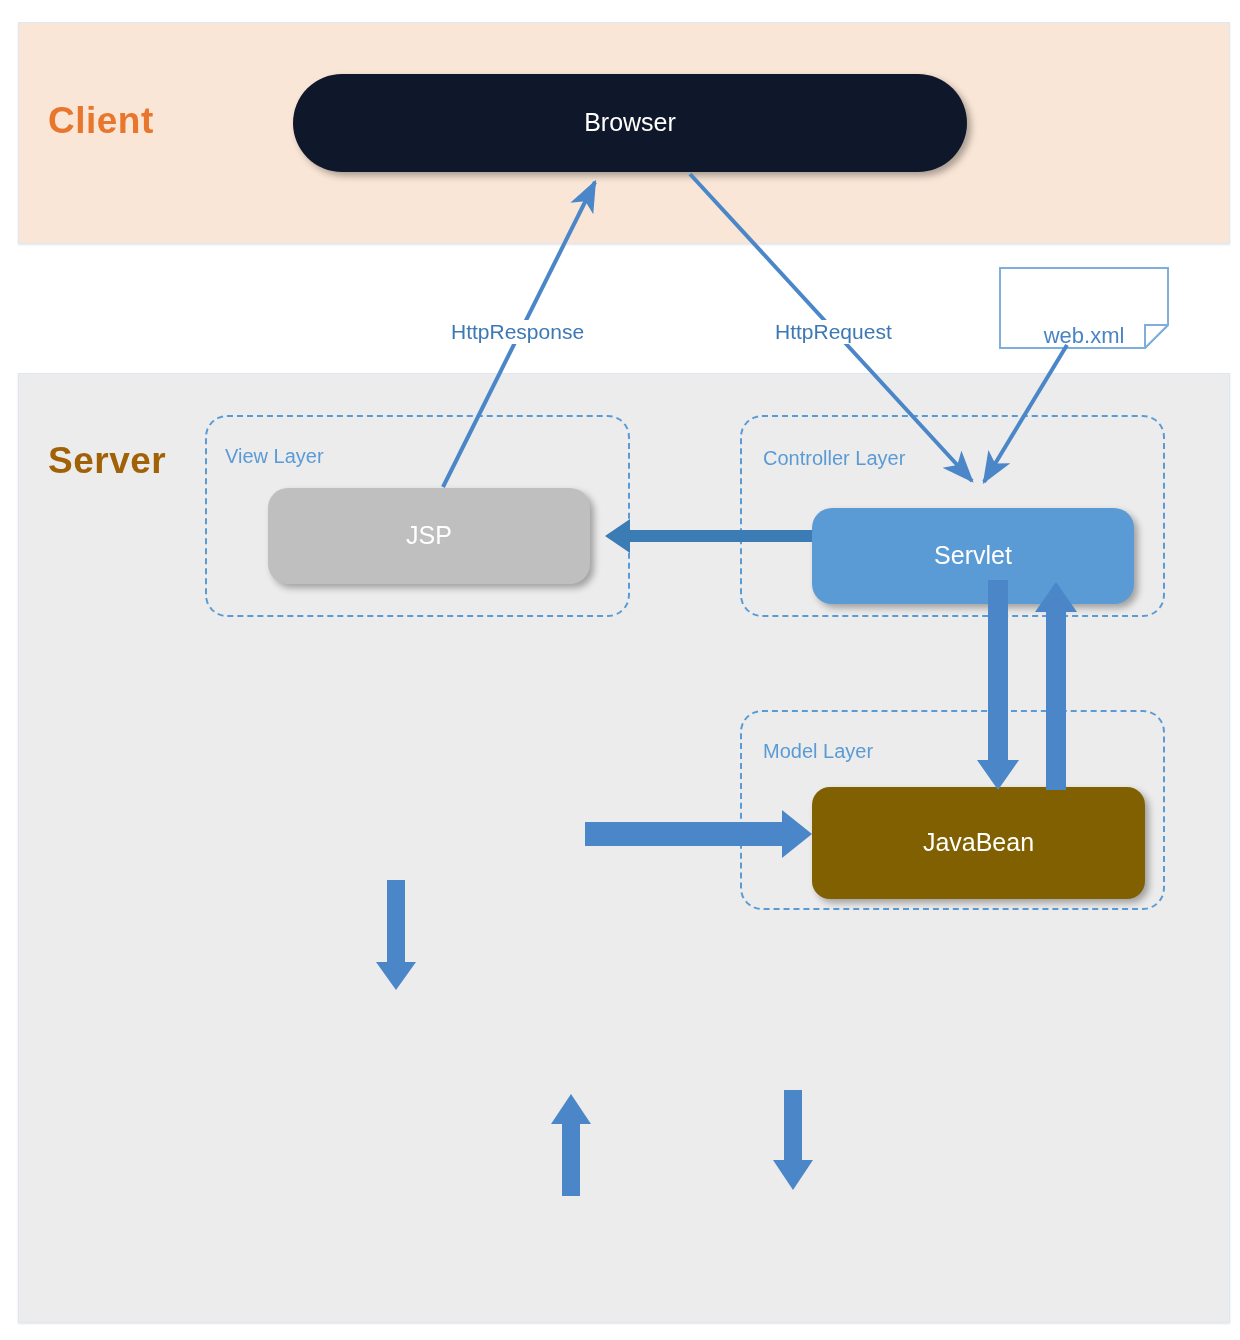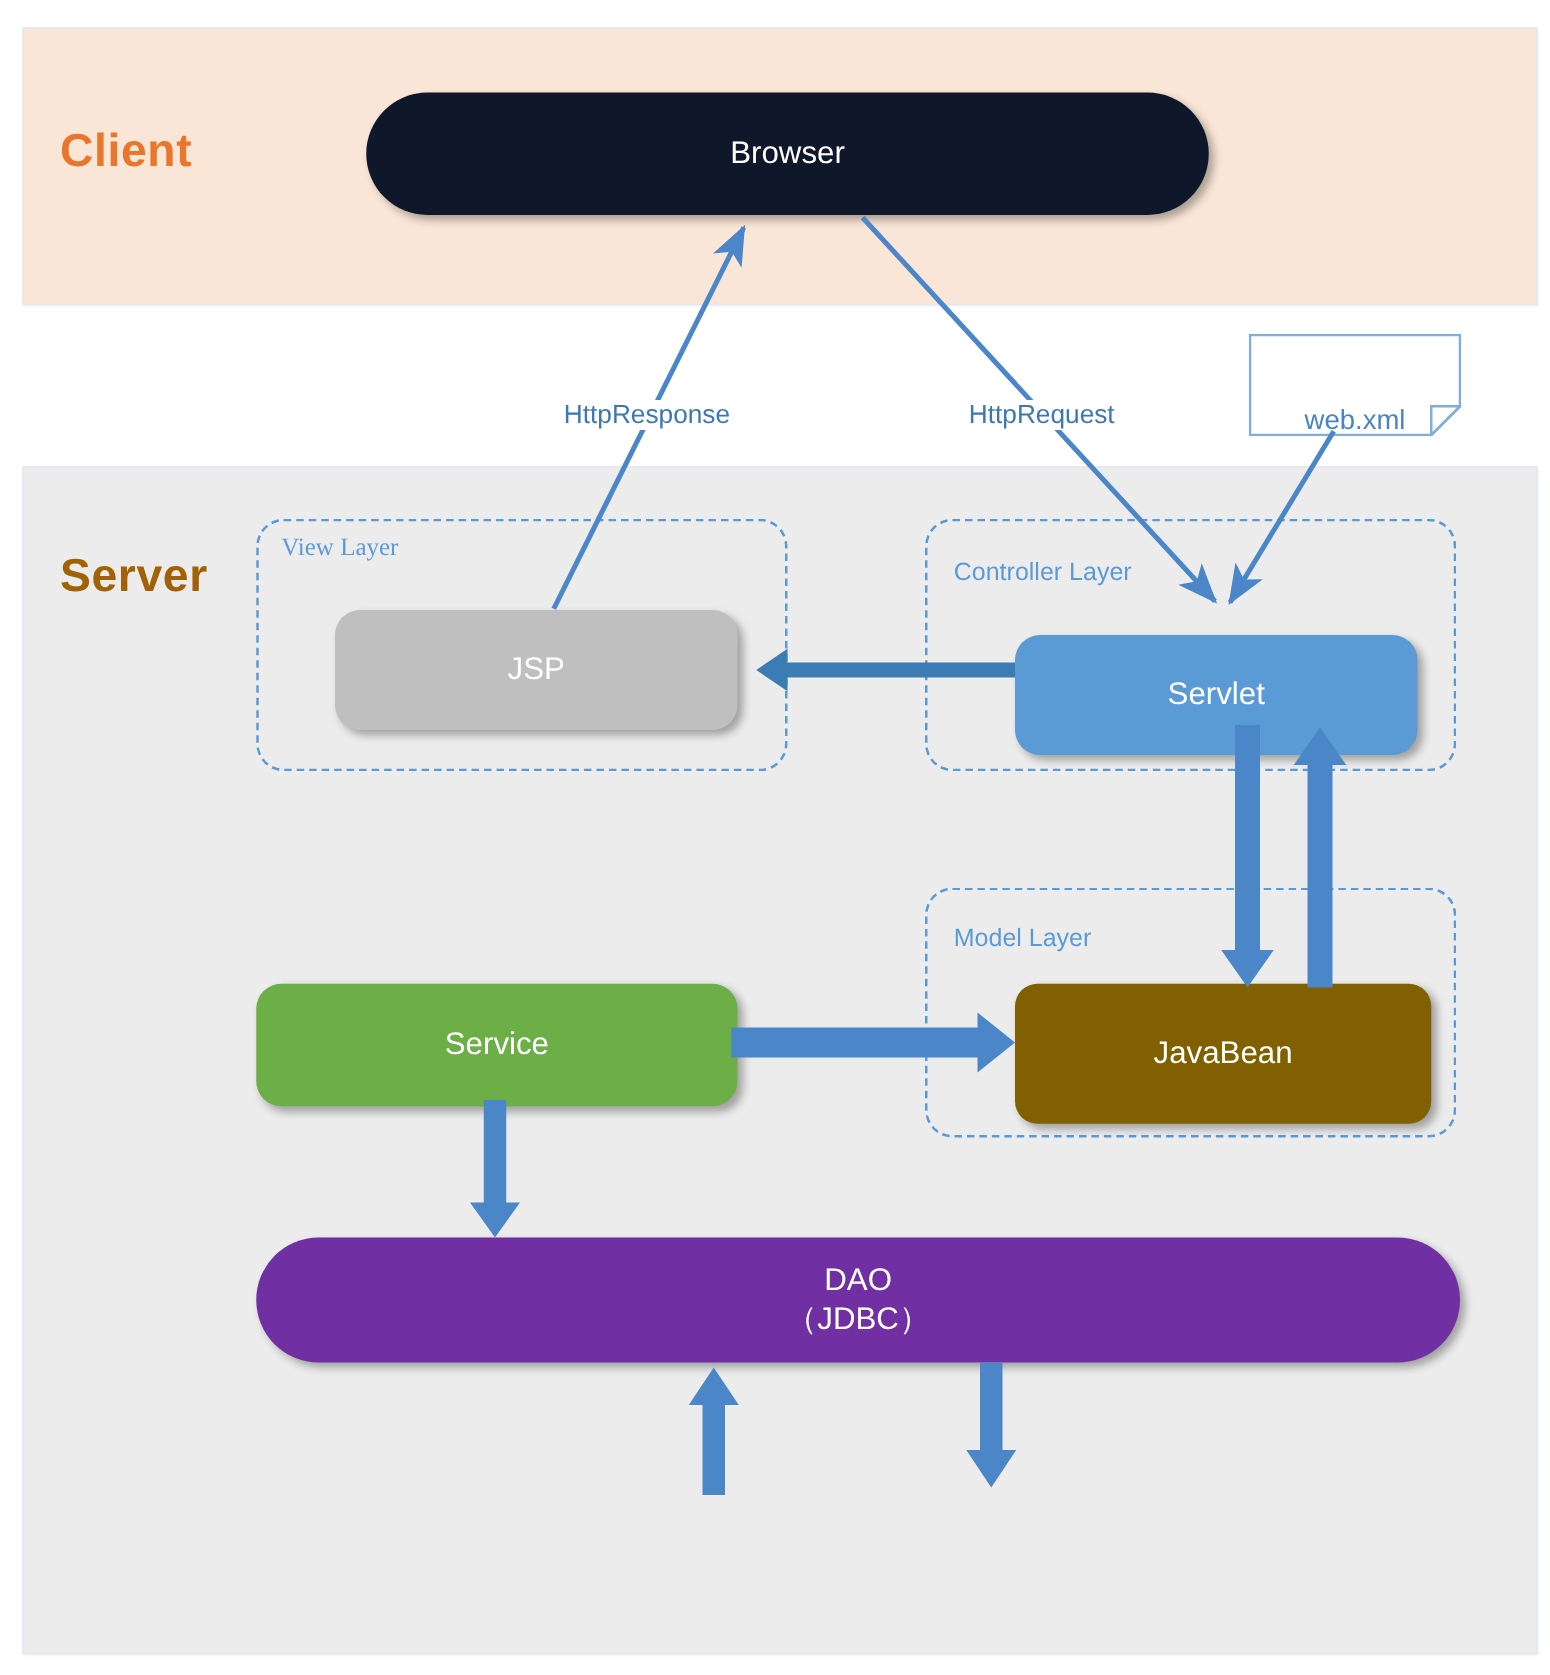--- a/index.html
+++ b/index.html
@@ -64,21 +64,21 @@
     border-radius: 22px;
     background: transparent;
   }
   .dashed-label {
     position: absolute;
     color: #5B9BD5;
     font-size: 20px;
     white-space: nowrap;
   }
   #view-layer-box    { left: 205px; top: 415px; width: 425px; height: 202px; }
-  #view-layer-label  { left: 225px; top: 427px; font-family: Liberation Serif, serif; }
+  #view-layer-label  { left: 225px; top: 445px; }
   #controller-layer-box   { left: 740px; top: 415px; width: 425px; height: 202px; }
   #controller-layer-label { left: 763px; top: 447px; }
   #model-layer-box   { left: 740px; top: 710px; width: 425px; height: 200px; }
   #model-layer-label { left: 763px; top: 740px; }
 
   
   .node {
     position: absolute;
     box-sizing: border-box;
     display: flex;
@@ -268,28 +268,21 @@
   </div>
 
   <div class="node" id="servlet-node">
     <span>Servlet</span>
   </div>
 
   <div class="node" id="javabean-node">
     <span>JavaBean</span>
   </div>
 
-  <div class="node" id="service-node">
-    <span>Service</span>
-  </div>
-
-  <div class="node" id="dao-node">
-    <span>DAO</span>
-    <span class="line2">（JDBC）</span>
-  </div>
+
 
 
   <div id="webxml-note">
     <svg width="170" height="82" viewBox="0 0 170 82">
       <path d="M 1,1 L 169,1 L 169,58 L 146,81 L 1,81 Z" fill="#ffffff" stroke="#7FAEDC" stroke-width="2"></path>
       <path d="M 169,58 L 146,81 L 146,58 Z" fill="#ffffff" stroke="#7FAEDC" stroke-width="2"></path>
     </svg>
     <div id="webxml-label">
       <span>web.xml</span>
     </div>

